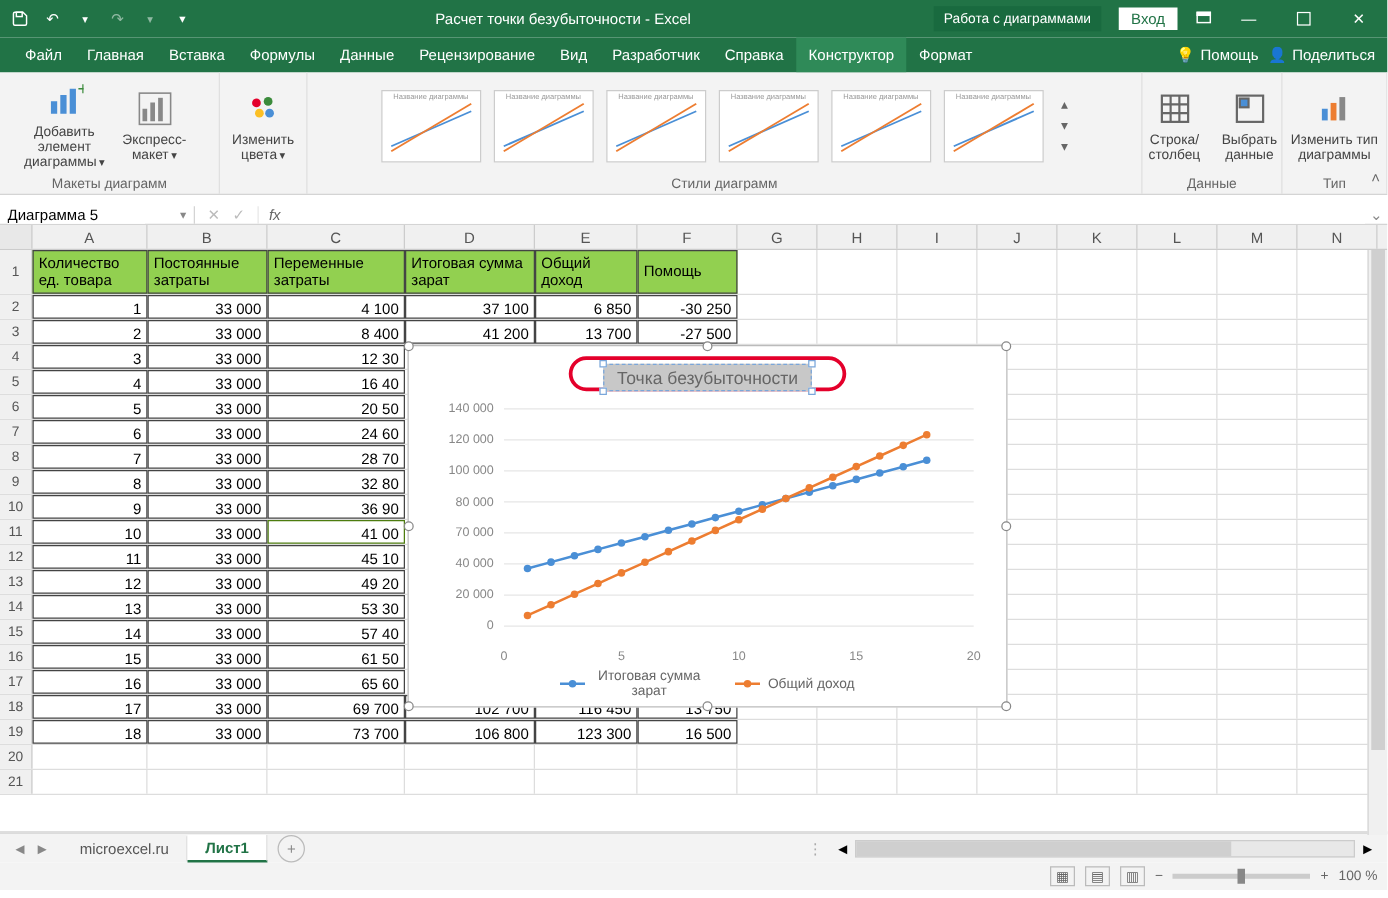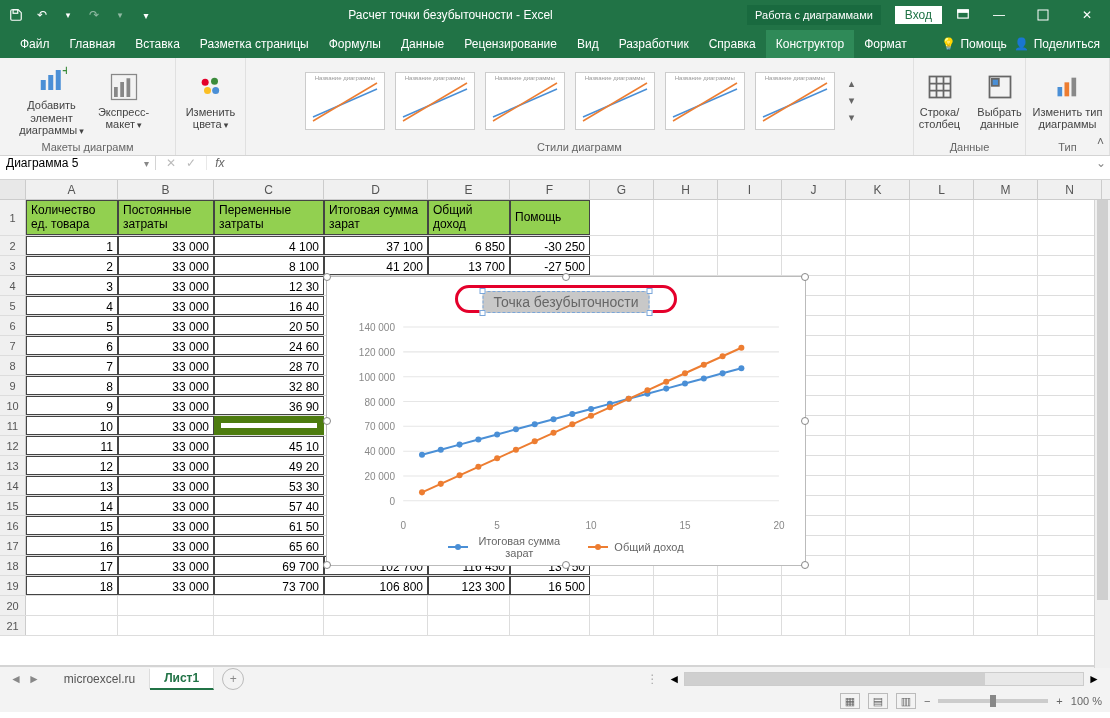--- a/index.html
+++ b/index.html
@@ -30,21 +30,21 @@
   .ribbon .group .label { color:#666; font-size:11px; padding-top:2px; }
   .bigbtn { display:flex; flex-direction:column; align-items:center; justify-content:flex-start; width:62px; text-align:center; line-height:1.1; gap:3px; color:#444; }
   .bigbtn .ico { width:32px; height:32px; display:flex; align-items:center; justify-content:center; }
   .dropdown-caret::after{content:"▾"; font-size:9px; margin-left:2px;}
   .style-thumb { width:80px; height:58px; background:#fff; border:1px solid #ccc; display:inline-flex; align-items:center; justify-content:center; position:relative; }
   .style-thumb svg { width:72px; height:48px; }
   .style-thumb .tt { position:absolute; top:2px; left:0; right:0; text-align:center; font-size:6px; color:#999;}
   .collapse-caret{ position:absolute; right:6px; bottom:6px; font-size:12px; color:#666;}
 
   
-  .formula-row{ height:24px; border-bottom:1px solid #d4d4d4; display:flex; align-items:flex-start; font-size:12px;}
+  .formula-row{ height:24px; border-bottom:1px solid #d4d4d4; display:flex; align-items:flex-end; font-size:12px;}
   .namebox{ width:156px; border-right:1px solid #d4d4d4; display:flex; align-items:center; padding:0 6px; justify-content:space-between;}
   .namebox input{ border:none; outline:none; width:110px; font-size:12px;}
   .fx-buttons{ display:flex; align-items:center; gap:10px; padding:0 10px; color:#bbb; border-right:1px solid #e8e8e8;}
   .fx-label{ padding:0 8px; display:flex; align-items:center; font-style:italic; color:#666;}
   .formula-input{ flex:1; border:none; outline:none; padding:0 4px;}
 
   
   .grid-wrap{ position:relative; height:486px; overflow:hidden; border-bottom:1px solid #d4d4d4;}
   .colheads{ display:flex; height:20px; background:#f0f0f0; border-bottom:1px solid #ccc; font-size:12px; color:#555;}
   .colheads .rowhead-space{ width:26px; border-right:1px solid #ccc; background:#e8e8e8;}
@@ -130,21 +130,20 @@
       </span>
     <span class="winbtn">✕</span>
   </div>
 </div>
 
 <div class="ribbon-tabs">
   <div id="ribbon-tab-holder" style="display:flex;">
       <div class="tab">Файл</div>
       <div class="tab">Главная</div>
       <div class="tab">Вставка</div>
-      <div class="tab">Разметка страницы</div>
       <div class="tab">Формулы</div>
       <div class="tab">Данные</div>
       <div class="tab">Рецензирование</div>
       <div class="tab">Вид</div>
       <div class="tab">Разработчик</div>
       <div class="tab">Справка</div>
       <div class="tab active">Конструктор</div>
       <div class="tab">Формат</div>
     </div>
   <div class="spacer"></div>
@@ -366,21 +365,21 @@
         <div class="cell colJ" style=""></div>
         <div class="cell colK" style=""></div>
         <div class="cell colL" style=""></div>
         <div class="cell colM" style=""></div>
         <div class="cell colN" style=""></div>
       </div>
       <div class="row">
         <div class="rowhead">3</div>
         <div class="cell colA" style="text-align:right;border:1px solid #444;">2</div>
         <div class="cell colB" style="border:1px solid #444;">33 000</div>
-        <div class="cell colC" style="border:1px solid #444;">8 100</div>
+        <div class="cell colC" style="border:1px solid #444;">8 400</div>
         <div class="cell colD" style="border:1px solid #444;">41 200</div>
         <div class="cell colE" style="border:1px solid #444;">13 700</div>
         <div class="cell colF" style="border:1px solid #444;">-27 500</div>
         <div class="cell colG" style=""></div>
         <div class="cell colH" style=""></div>
         <div class="cell colI" style=""></div>
         <div class="cell colJ" style=""></div>
         <div class="cell colK" style=""></div>
         <div class="cell colL" style=""></div>
         <div class="cell colM" style=""></div>
@@ -502,21 +501,21 @@
         <div class="cell colJ" style=""></div>
         <div class="cell colK" style=""></div>
         <div class="cell colL" style=""></div>
         <div class="cell colM" style=""></div>
         <div class="cell colN" style=""></div>
       </div>
       <div class="row">
         <div class="rowhead">11</div>
         <div class="cell colA" style="text-align:right;border:1px solid #444;">10</div>
         <div class="cell colB" style="border:1px solid #444;">33 000</div>
-        <div class="cell colC" style="border:7px solid #4d7c0f;">41 00</div>
+        <div class="cell colC" style="border:1px solid #4d7c0f;">41 00</div>
         <div class="cell colD" style=""></div>
         <div class="cell colE" style=""></div>
         <div class="cell colF" style=""></div>
         <div class="cell colG" style=""></div>
         <div class="cell colH" style=""></div>
         <div class="cell colI" style=""></div>
         <div class="cell colJ" style=""></div>
         <div class="cell colK" style=""></div>
         <div class="cell colL" style=""></div>
         <div class="cell colM" style=""></div>

